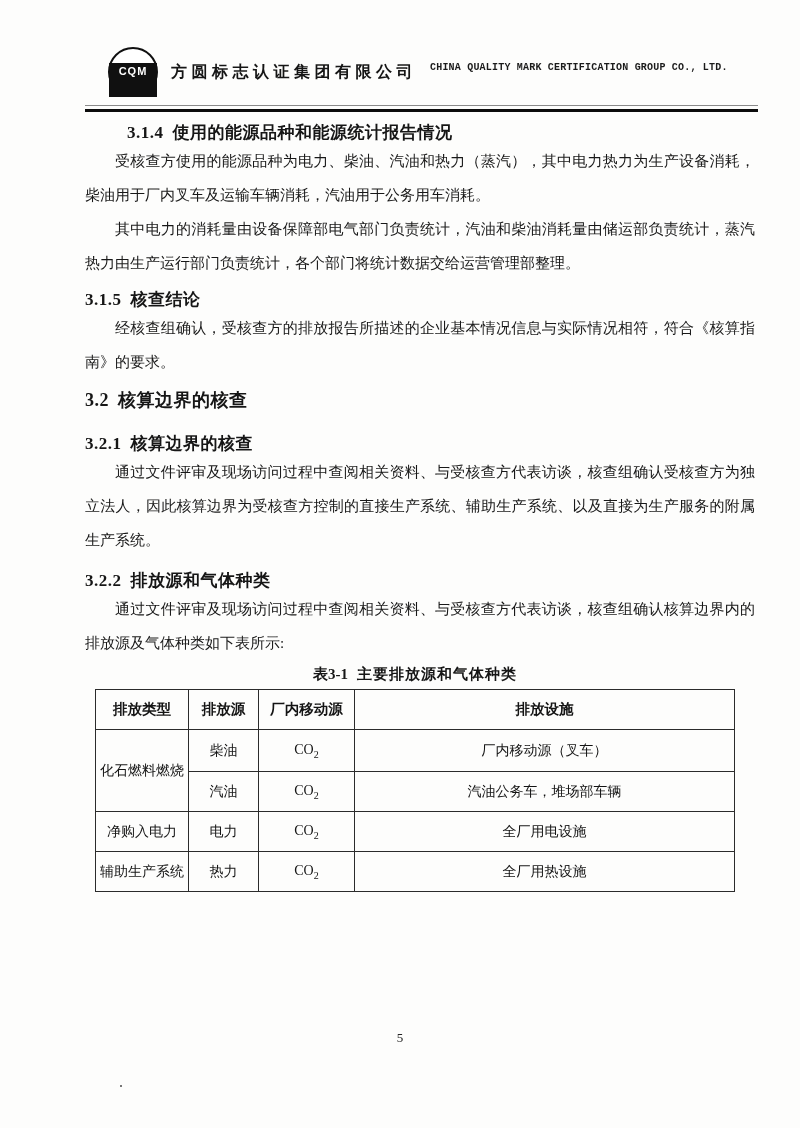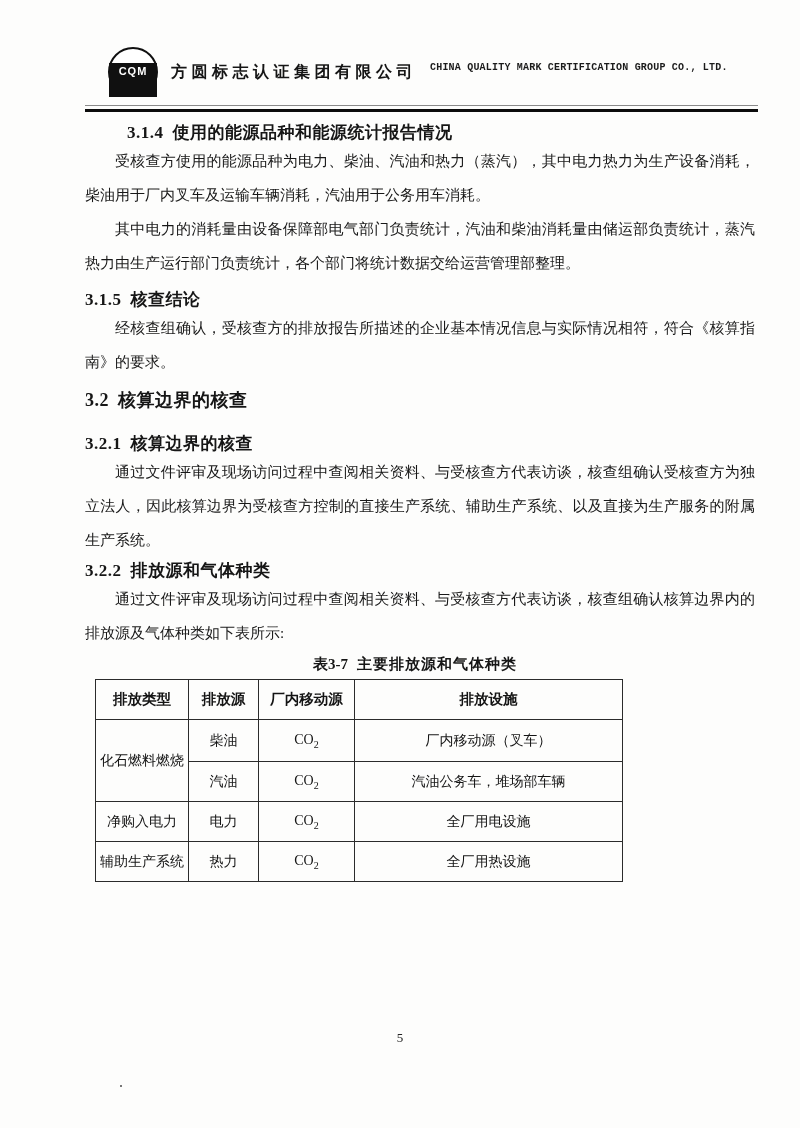--- a/index.html
+++ b/index.html
@@ -46,36 +46,36 @@
   .h-sub{
     font-size:17px;font-weight:bold;margin:0;line-height:23px;
     letter-spacing:0.5px;
   }
   .h-sec{font-size:18px;}
   .h-num{margin-right:9px;}
   .h-314{margin-top:9px;margin-left:42px;}
   .h-315{margin-top:8px;}
   .h-32{margin-top:10px;}
   .h-321{margin-top:20px;}
-  .h-322{margin-top:2px;}
+  .h-322{margin-top:12px;}
   p.body{
     margin:0;font-size:15px;line-height:34px;
     text-indent:2em;text-align:justify;color:#181818;
   }
   .p-first{margin-top:8px;}
   .p-after-h{margin-top:8px;}
   .p-gap{margin-top:26px;}
   
   .tbl-caption{
     width:640px;margin:5px 0 5px 10px;text-align:center;
     font-weight:bold;font-size:15px;
   }
   .tbl-caption .cap-title{margin-left:9px;letter-spacing:1px;}
   table.emissions{
-    width:528px;margin-left:10px;border-collapse:collapse;
+    width:640px;margin-left:10px;border-collapse:collapse;
     table-layout:fixed;
   }
   table.emissions td,table.emissions th{
     border:1.4px solid #2b2b2b;
     text-align:center;vertical-align:middle;
     padding:2px 3px;box-sizing:border-box;
     font-size:14px;color:#141414;white-space:nowrap;overflow:hidden;
   }
   table.emissions th{font-weight:bold;font-size:14.5px;height:40px;}
   .row-h{height:42px;}
@@ -126,21 +126,21 @@
     <h2 class="h-sub h-sec h-32"><span class="h-num">3.2</span><span>核算边界的核查</span></h2>
 
     <h3 class="h-sub h-321"><span class="h-num">3.2.1</span><span>核算边界的核查</span></h3>
 
     <p class="body p-gap">通过文件评审及现场访问过程中查阅相关资料、与受核查方代表访谈，核查组确认受核查方为独立法人，因此核算边界为受核查方控制的直接生产系统、辅助生产系统、以及直接为生产服务的附属生产系统。</p>
 
     <h3 class="h-sub h-322"><span class="h-num">3.2.2</span><span>排放源和气体种类</span></h3>
 
     <p class="body p-gap">通过文件评审及现场访问过程中查阅相关资料、与受核查方代表访谈，核查组确认核算边界内的排放源及气体种类如下表所示:</p>
 
-    <div class="tbl-caption"><span>表3-7</span><span class="cap-title">主要排放源和气体种类</span></div>
+    <div class="tbl-caption"><span>表3-1</span><span class="cap-title">主要排放源和气体种类</span></div>
 
     <table class="emissions">
       <colgroup>
         <col style="width:93px">
           <col style="width:70px">
           <col style="width:96px">
           <col>
       </colgroup>
       <thead>
         <tr>

